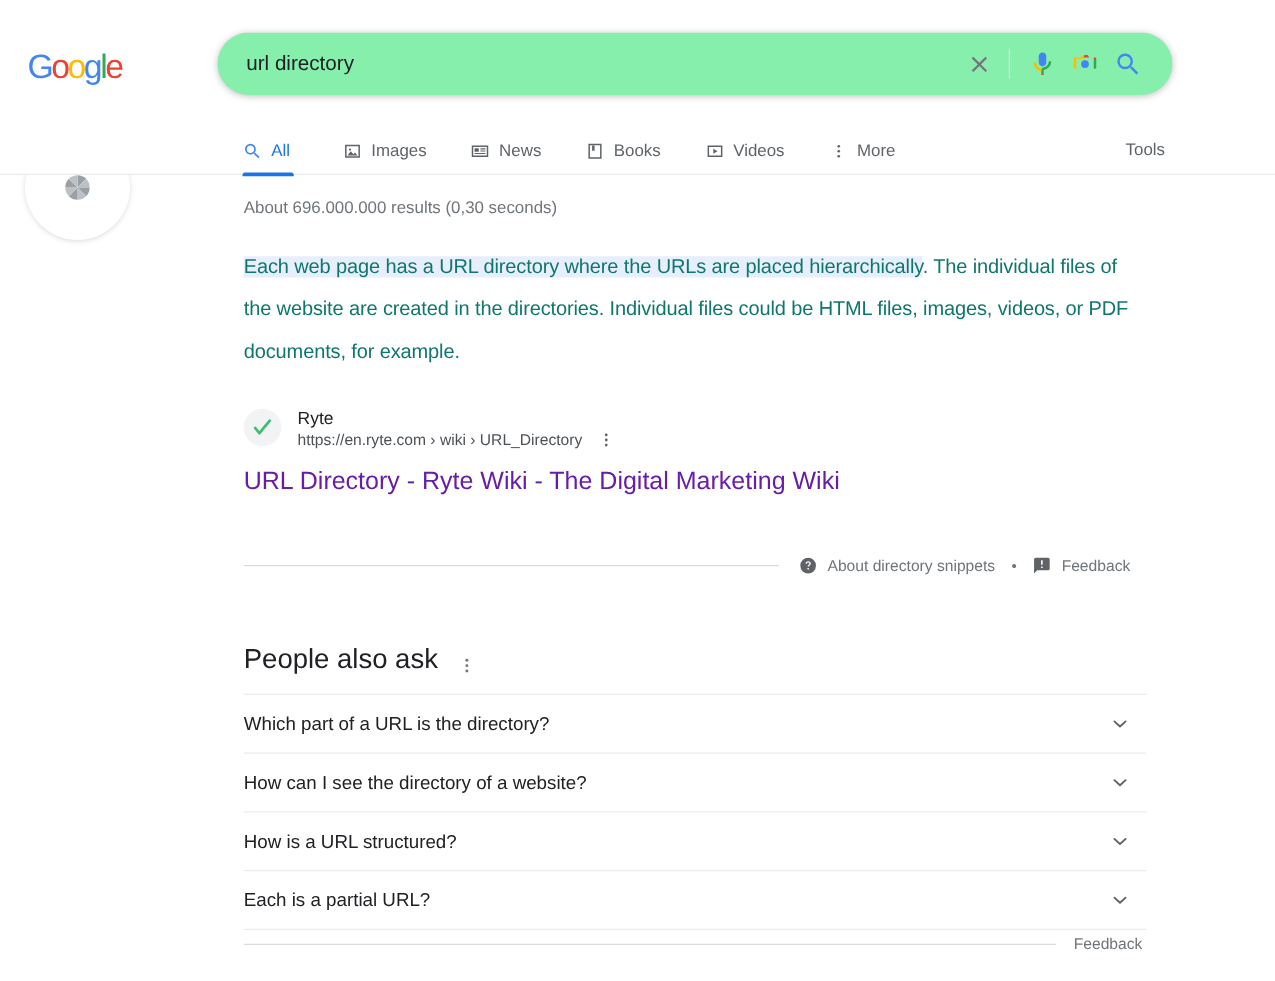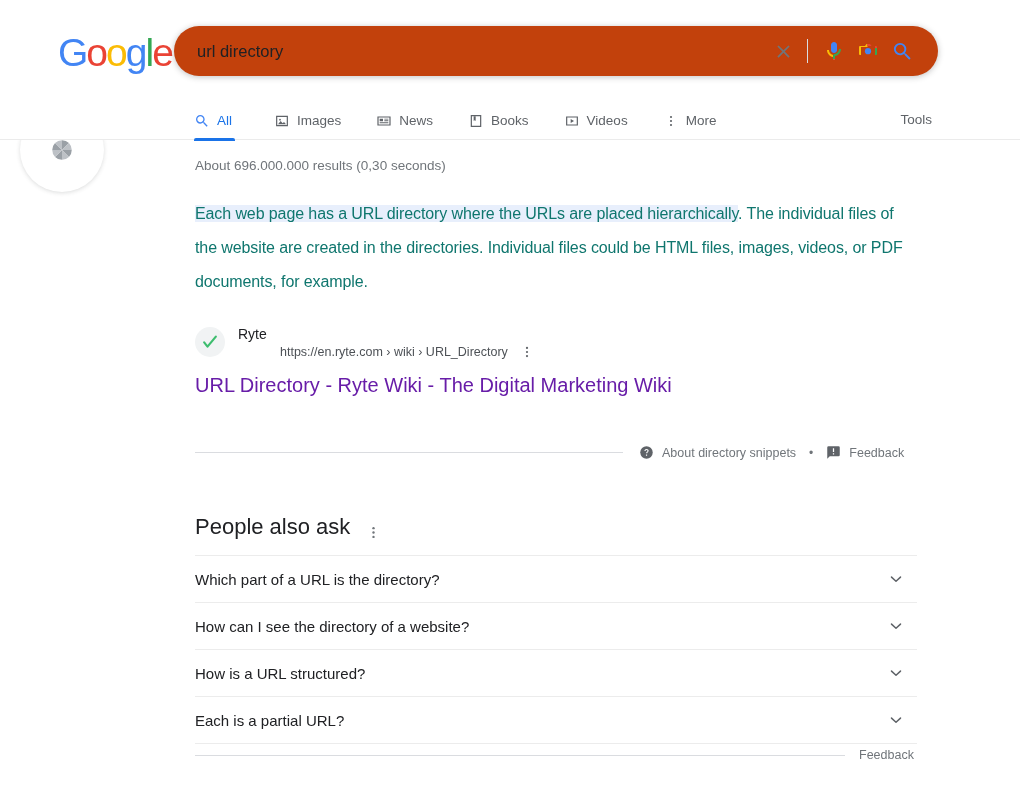--- a/index.html
+++ b/index.html
@@ -16,37 +16,36 @@
   
   .header {
     position: absolute; top: 0; left: 0; width: 1020px; height: 140px;
     background: #fff;
     border-bottom: 1px solid #ebebeb;
     z-index: 5;
   }
   .logo {
     position: absolute; left: 22px; top: 33px;
     font-family: "Liberation Sans", sans-serif;
-    font-size: 39px; letter-spacing: -2px; line-height: 40px;
+    font-size: 27px; letter-spacing: -2px; line-height: 40px;
     user-select: none;
-    margin-left: 36px;
   }
   .logo span { font-weight: 400; }
   .l-b1 { color: #4285f4; }
   .l-r1 { color: #ea4335; }
   .l-y  { color: #fbbc05; }
   .l-b2 { color: #4285f4; }
   .l-g  { color: #34a853; }
   .l-r2 { color: #ea4335; }
 
   
   .searchbox {
     position: absolute; left: 174px; top: 26px;
     width: 764px; height: 50px;
-    background: #c2410c;
+    background: #86efac;
     border: 1px solid transparent;
     border-radius: 25px;
     box-shadow: 0 1px 6px rgba(32,33,36,.28);
     display: flex; align-items: center;
   }
   .search-input {
     flex: 1 1 auto;
     border: none; outline: none; background: transparent;
     font-family: "Liberation Sans", sans-serif;
     font-size: 16.5px; color: #202124;
@@ -109,21 +108,21 @@
   .snippet-text .hl { background: #e8effc; }
 
   .source { margin-top: 26px; display: flex; align-items: flex-start; }
   .favicon {
     width: 30px; height: 30px; border-radius: 50%; background: #f1f3f4;
     display: flex; align-items: center; justify-content: center;
     margin-right: 13px; flex: 0 0 auto; margin-top: 2px;
   }
   .source-meta { display: flex; flex-direction: column; }
   .source-name { font-size: 14px; color: #202124; line-height: 18px; }
-  .source-url-row { display: flex; align-items: center; gap: 10px; margin-left: 42px; }
+  .source-url-row { display: flex; align-items: center; gap: 10px; }
   .source-url { font-size: 12.5px; color: #4d5156; line-height: 18px; }
   .kebab { cursor: pointer; display: flex; align-items: center; padding: 2px; }
 
   .result-title {
     margin-top: 11px;
     font-size: 20px; line-height: 26px; color: #681da8; cursor: pointer;
     text-decoration: none; display: inline-block;
   }
 
   .snippet-footer {

